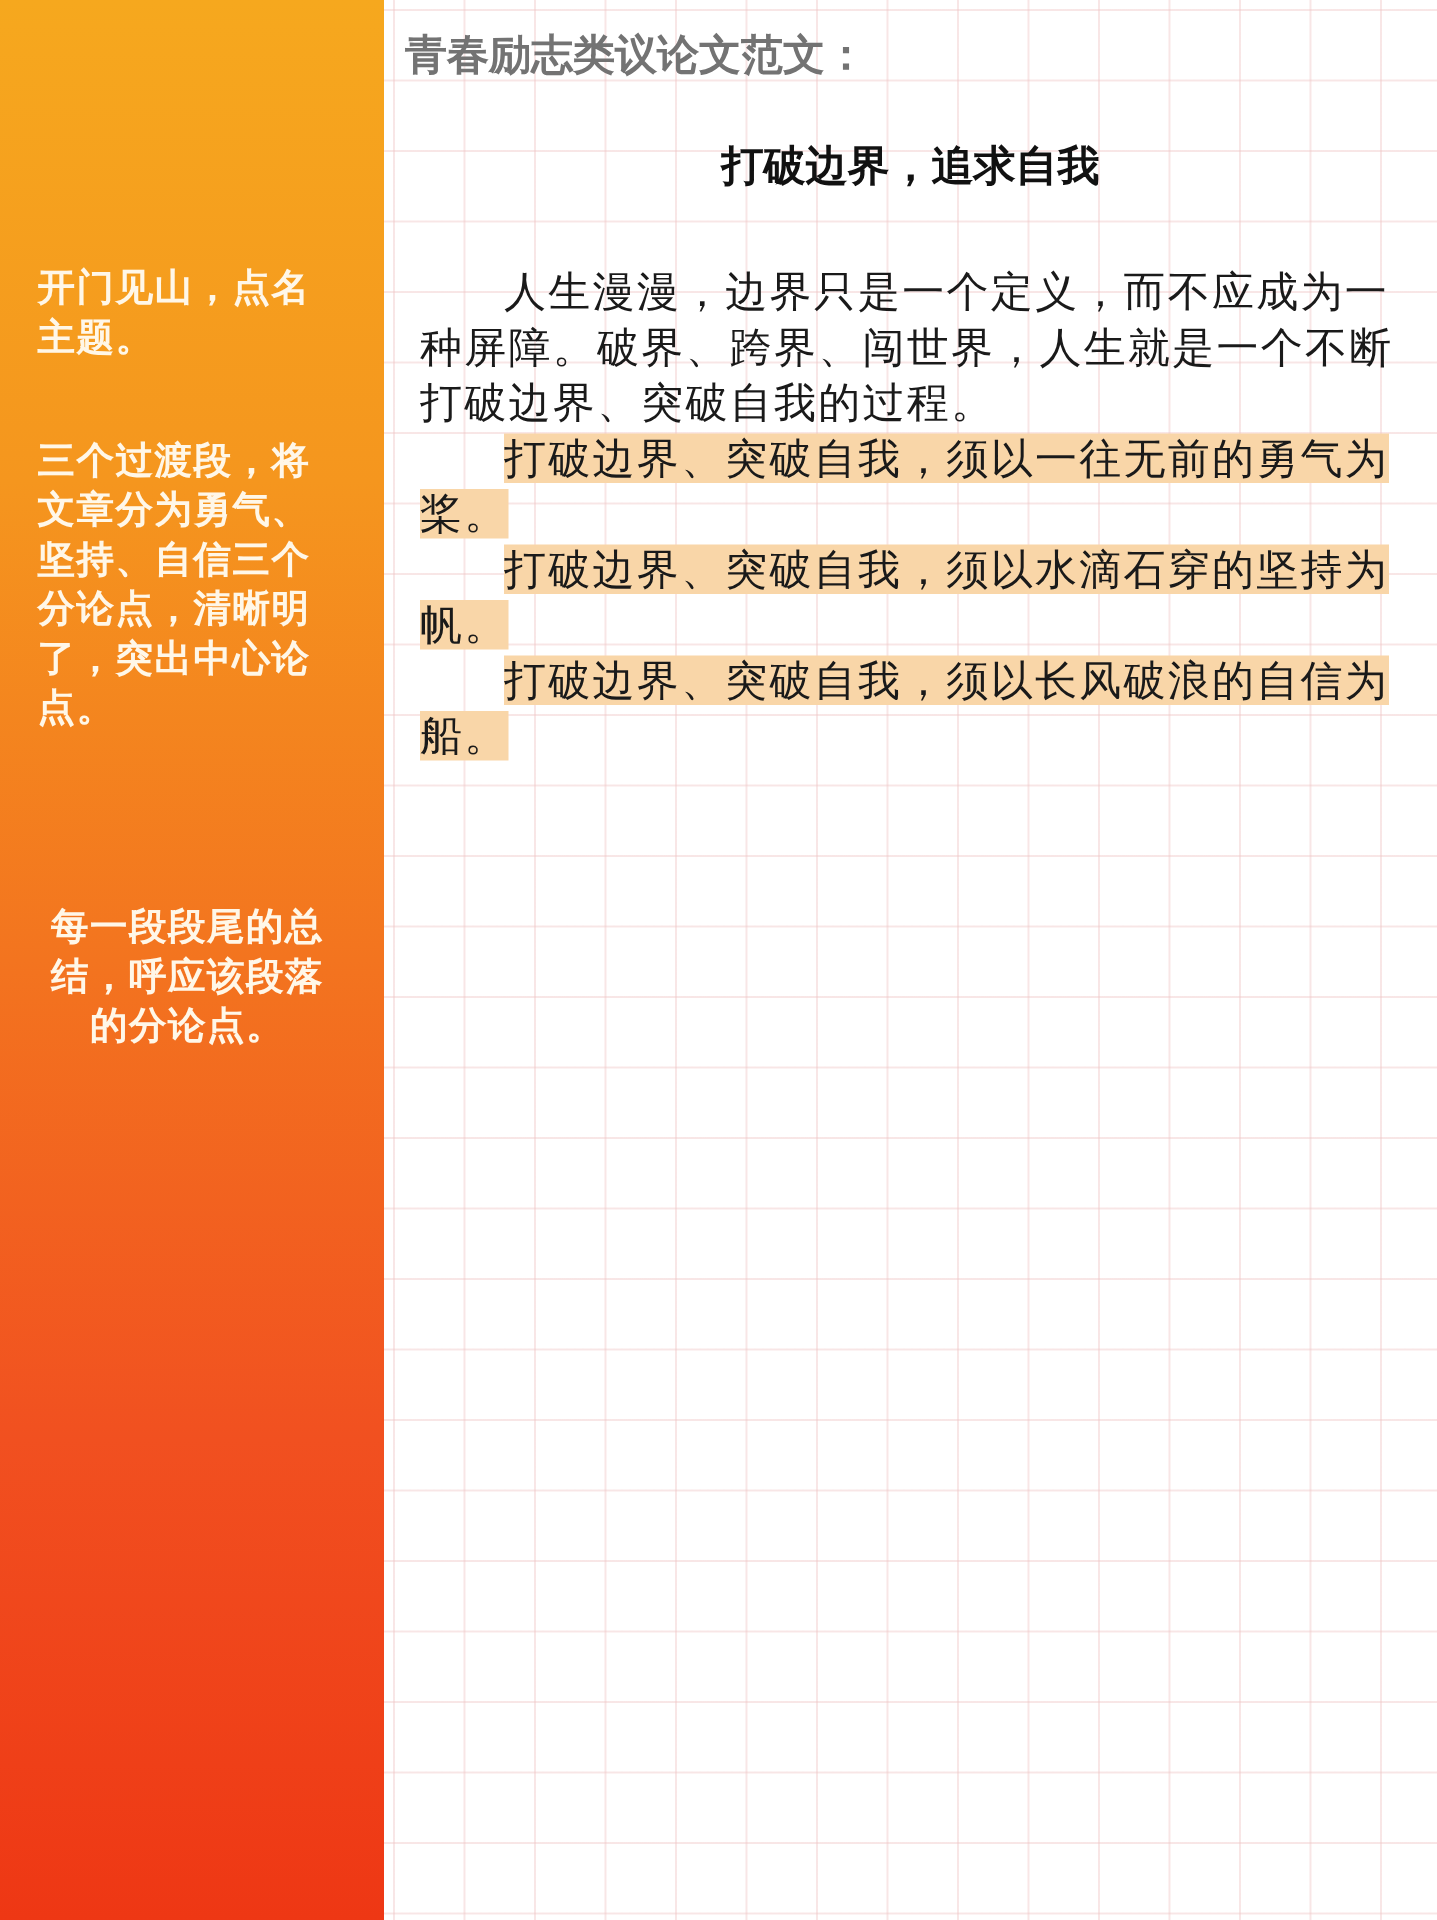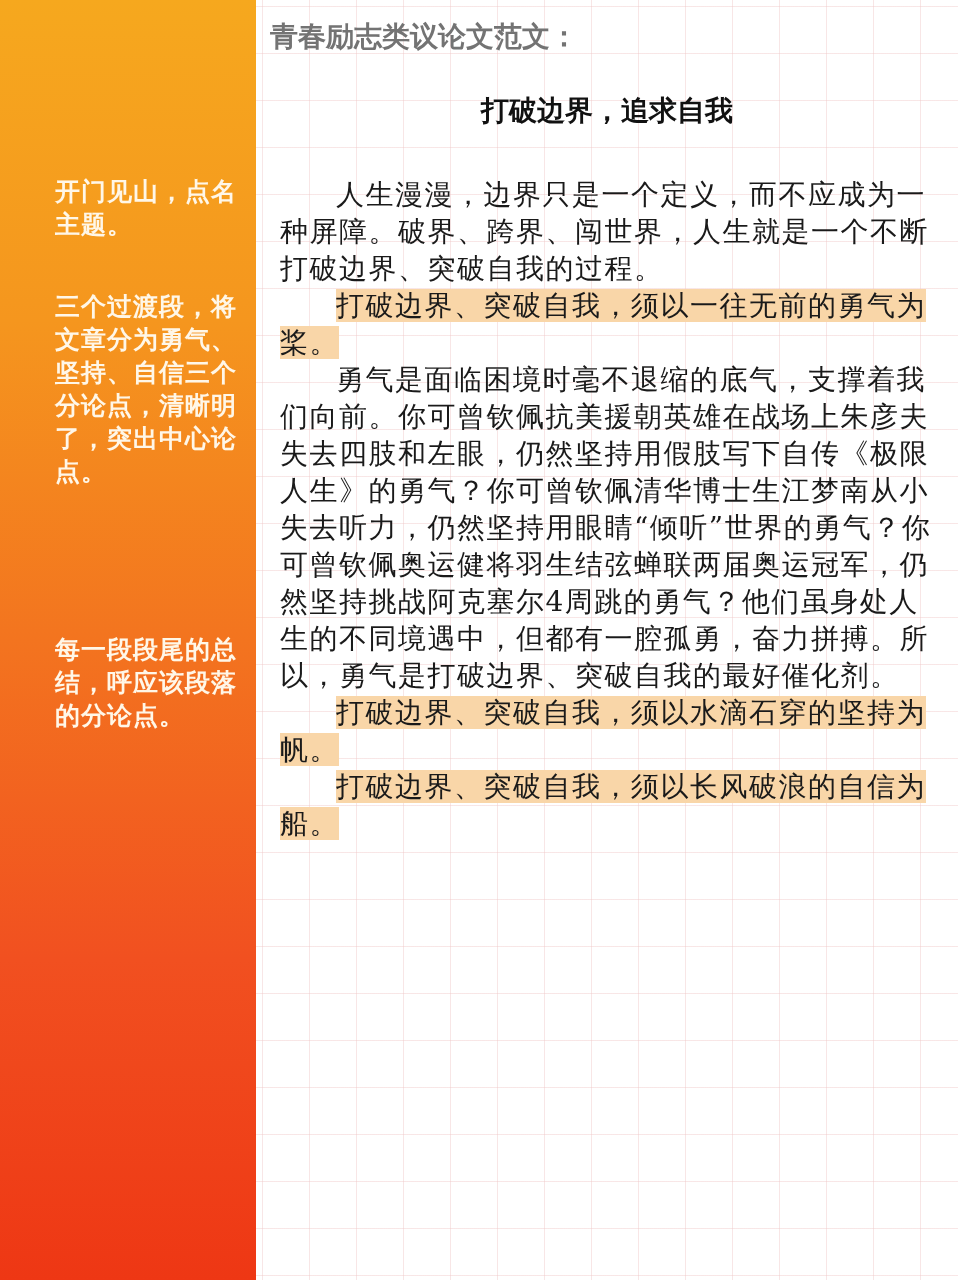--- a/index.html
+++ b/index.html
@@ -4,21 +4,21 @@
 <style>
   html, body { margin:0; padding:0; }
   body { width:958px; height:1280px; overflow:hidden; position:relative; background:#fff; }
   .sidebar {
     position:absolute; left:0; top:0; width:256px; height:1280px;
     background: linear-gradient(180deg, #F6A81E 0%, #F5961E 25%, #F3741F 50%, #F15020 75%, #EE3714 100%);
   }
   .note {
     position:absolute; left:25px; width:200px;
     color:#FFF7E8; font-family:"DejaVu Serif", serif; font-weight:bold;
-    font-size:25px; line-height:33px; letter-spacing:1px;margin-left:30px;
+    font-size:25px; line-height:33px; letter-spacing:1px;
   }
   .paper {
     position:absolute; left:256px; top:0; width:702px; height:1280px;
     background-color:#fff;
     background-image:
       linear-gradient(to right, rgba(240,200,200,0.45) 1px, transparent 1px),
       linear-gradient(to bottom, rgba(240,200,200,0.45) 1px, transparent 1px);
     background-size:47px 47px;
     background-position:6px 6px;
   }
@@ -38,27 +38,26 @@
   }
   .para { text-indent:2em; margin:0; }
   .para.hl span.hltext { background:#F9D6A8; }
 </style>
 </head>
 <body>
 
 <div class="sidebar">
   <div class="note" style="top:175px;">开门见山，点名主题。</div>
   <div class="note" style="top:290px;">三个过渡段，将文章分为勇气、坚持、自信三个分论点，清晰明了，突出中心论点。</div>
-  <div class="note" style="top:633px;">每一段段尾的总结，呼应该段落的分论点。</div>
+  <div class="note" style="top:601px;text-align:center;">每一段段尾的总结，呼应该段落的分论点。</div>
 </div>
 
 <div class="paper"></div>
 
 <div class="doc-title">青春励志类议论文范文：</div>
 <div class="doc-subtitle">打破边界，追求自我</div>
 
 <div class="body">
   <p class="para">人生漫漫，边界只是一个定义，而不应成为一种屏障。破界、跨界、闯世界，人生就是一个不断打破边界、突破自我的过程。</p>
   <p class="para hl"><span class="hltext">打破边界、突破自我，须以一往无前的勇气为桨。</span></p>
-  <p class="para">勇气是面临困境时毫不退缩的底气，支撑着我们向前。你可曾钦佩抗美援朝英雄在战场上朱彦夫失去四肢和左眼，仍然坚持用假肢写下自传《极限人生》的勇气？你可曾钦佩清华博士生江梦南从小失去听力，仍然坚持用眼睛“倾听”世界的勇气？你可曾钦佩奥运健将羽生结弦蝉联两届奥运冠军，仍然坚持挑战阿克塞尔4周跳的勇气？他们虽身处人生的不同境遇中，但都有一腔孤勇，奋力拼搏。所以，勇气是打破边界、突破自我的最好催化剂。</p>
   <p class="para hl"><span class="hltext">打破边界、突破自我，须以水滴石穿的坚持为帆。</span></p>
   <p class="para hl"><span class="hltext">打破边界、突破自我，须以长风破浪的自信为船。</span></p>
 </div>
 
 </body></html>

